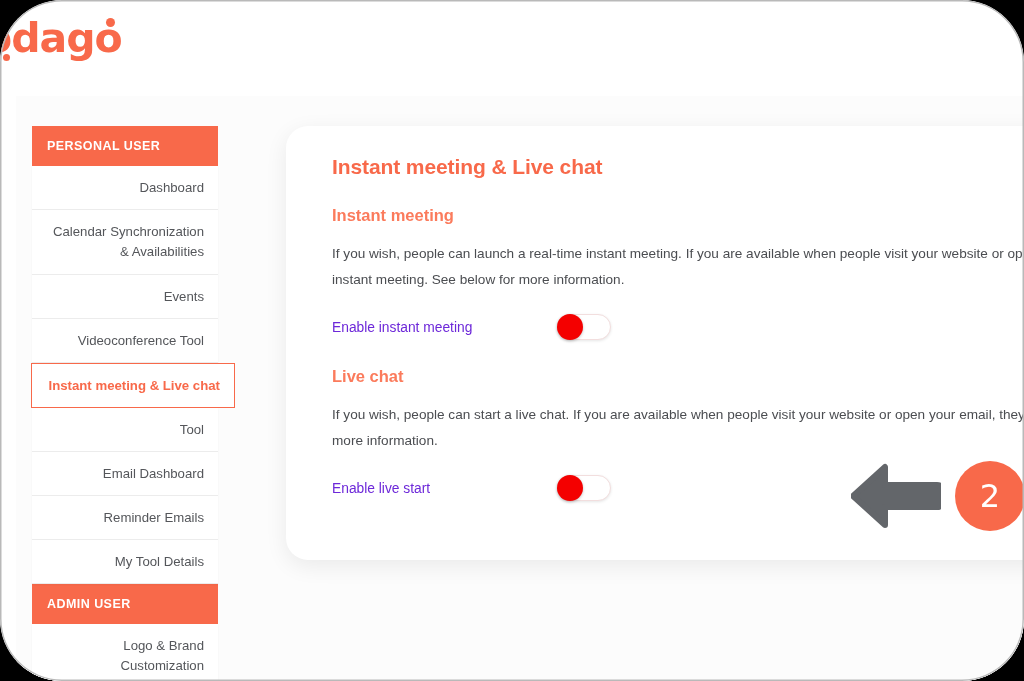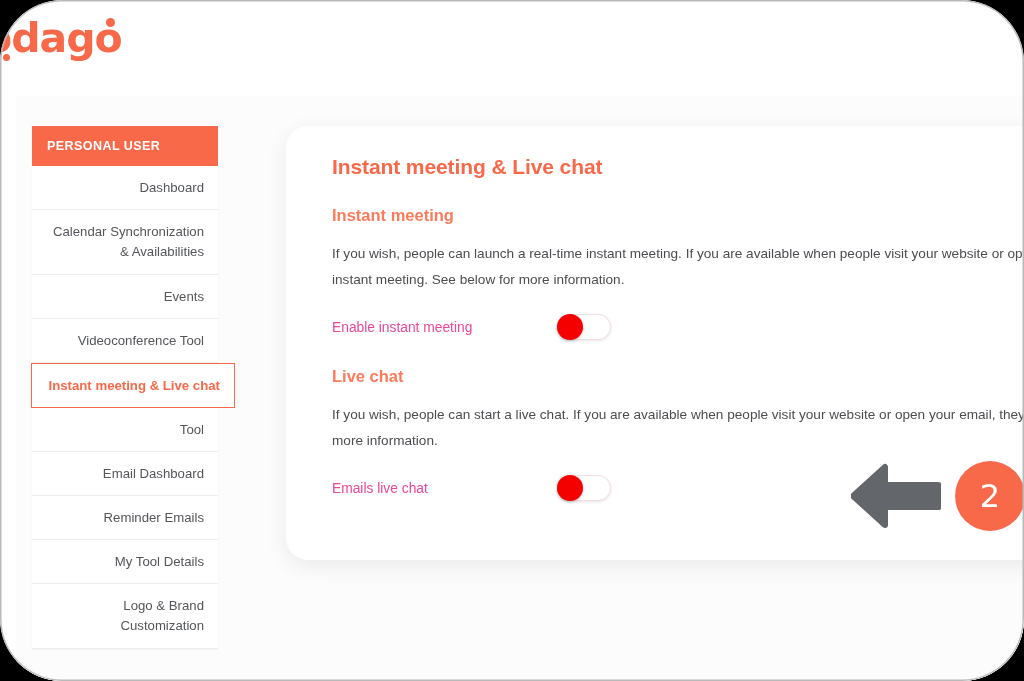--- a/index.html
+++ b/index.html
@@ -157,21 +157,21 @@
     margin: 16px 0 0 0;
     width: 790px;
     white-space: pre-line;
   }
   .toggle-row {
     display: flex;
     align-items: center;
     margin-top: 21px;
   }
   .toggle-label {
-    color: #ec4899;
+    color: #6d28d9;
     font-size: 13.8px;
     width: 225px;
   }
 
   
   .switch {
     width: 54px;
     height: 26px;
     border-radius: 14px;
     background: #ffffff;
@@ -265,20 +265,23 @@
       </div>
 
       <div class="side-item">
         <span>Reminder Emails</span>
       </div>
 
       <div class="side-item">
         <span>My Tool Details</span>
       </div>
 
+      <div class="side-section">
+        <span>ADMIN USER</span>
+      </div>
 
       <div class="side-item two-line">
         <span>Logo &amp; Brand Customization</span>
       </div>
 
     </nav>
 
     <section id="content-card">
       <div id="card-inner">
 
@@ -293,21 +296,21 @@
           <div class="switch">
             <span class="knob"></span>
           </div>
         </div>
 
         <h2 class="section-title">Live chat</h2>
         <p class="section-text">If you wish, people can start a live chat. If you are available when people visit your website or open your email, they ca
 more information.</p>
 
         <div class="toggle-row" style="position:relative;">
-          <span class="toggle-label">Emails live chat</span>
+          <span class="toggle-label">Enable live start</span>
           <div class="switch">
             <span class="knob"></span>
           </div>
 
           <svg id="annotation-arrow" viewBox="0 0 90 66">
             <path d="M2 33 L34 4 L34 22 L86 22 Q90 22 90 26 L90 40 Q90 44 86 44 L34 44 L34 62 Z" fill="#63666a" stroke="#63666a" stroke-width="6" stroke-linejoin="round"></path>
           </svg>
 
           <div id="annotation-badge">
             <span>2</span>

